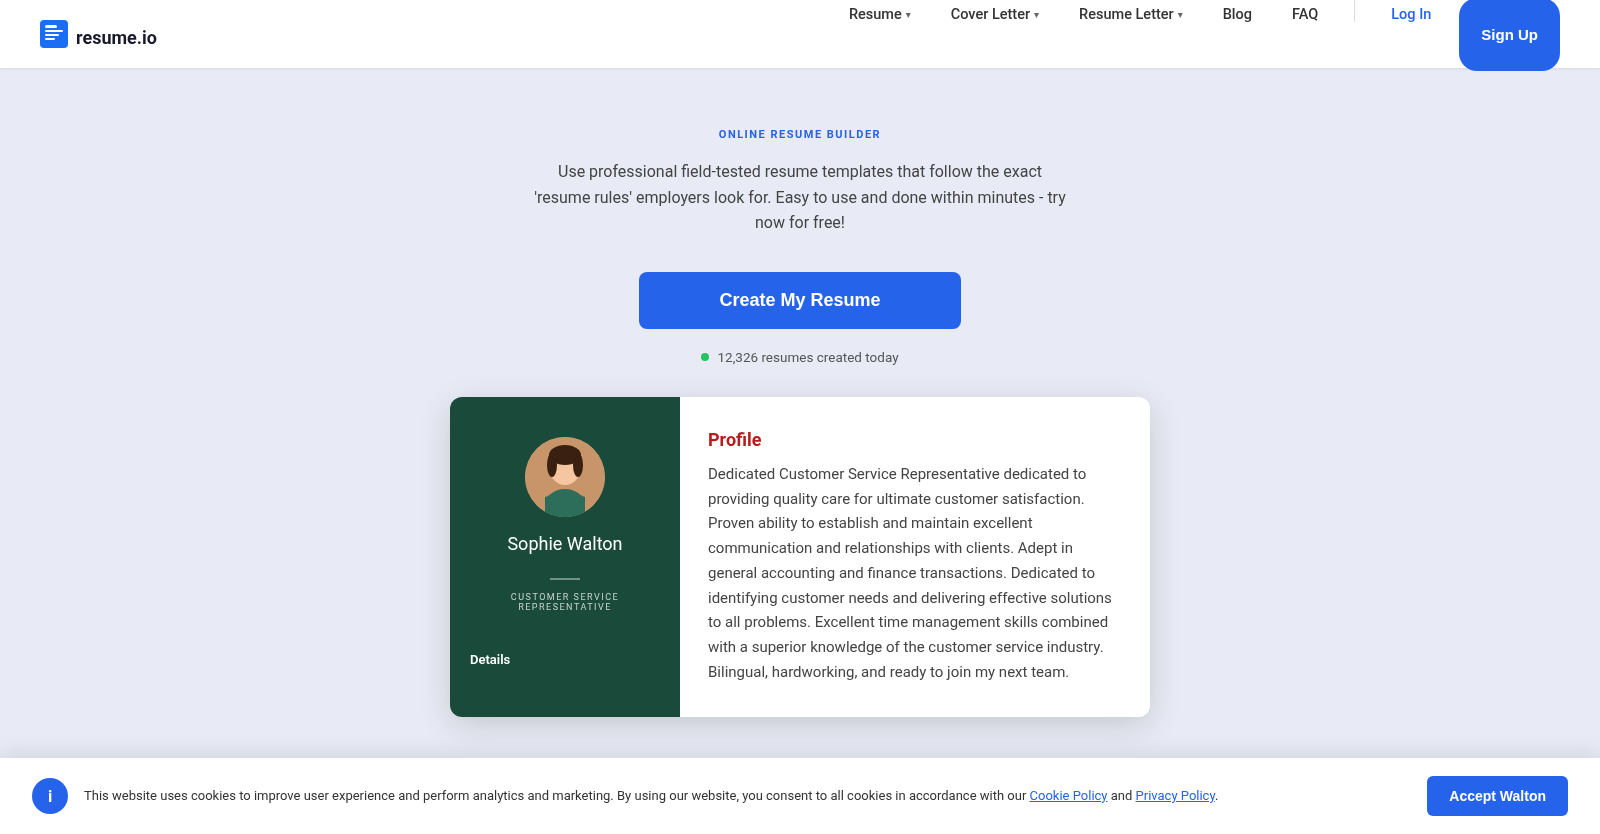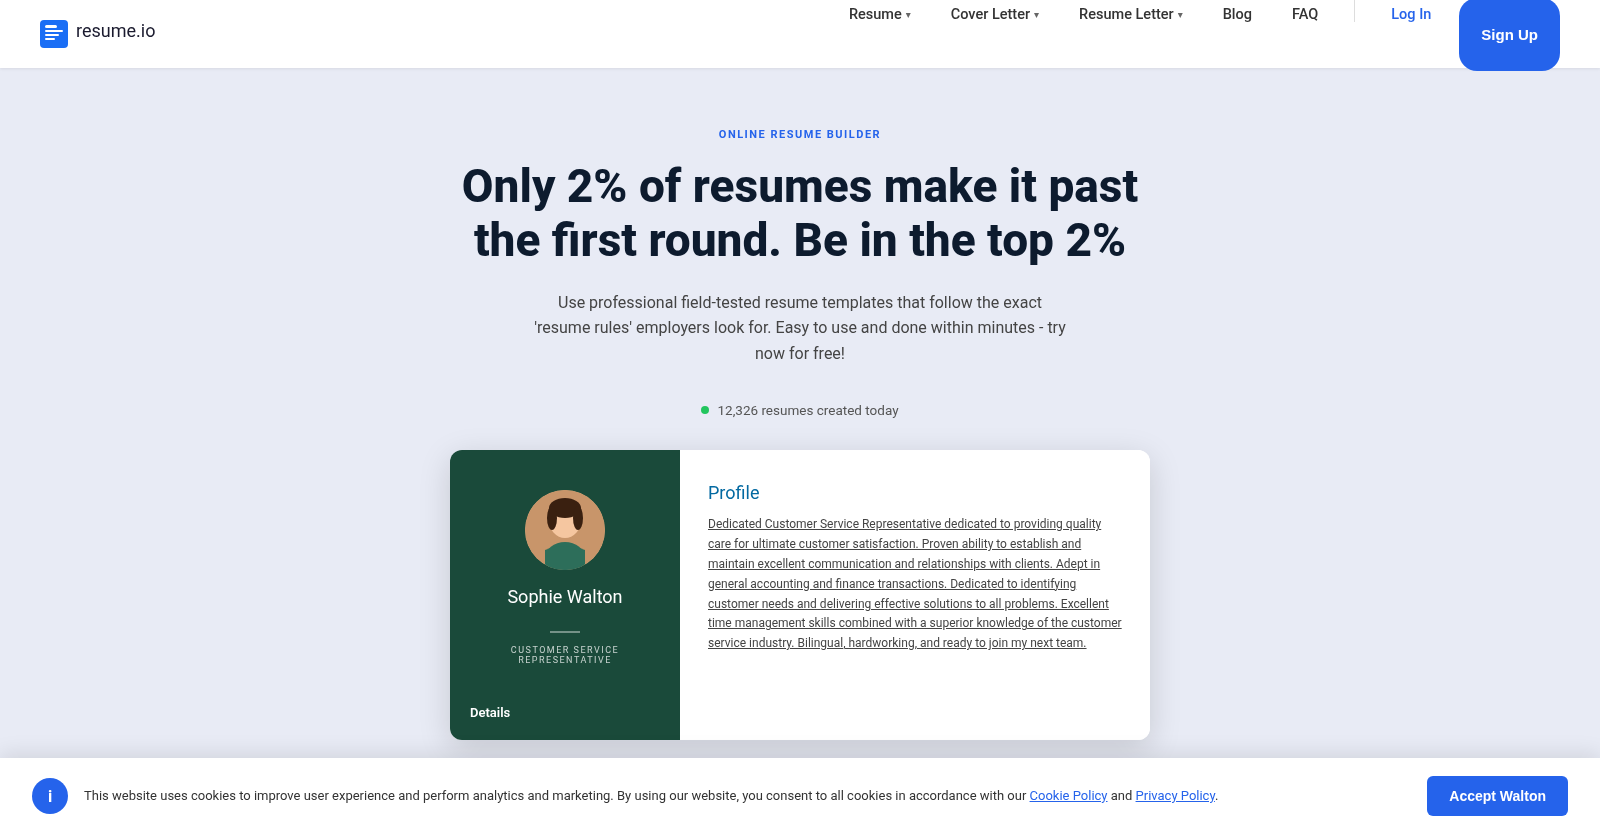--- a/index.html
+++ b/index.html
@@ -12,24 +12,24 @@
       display: flex;
       align-items: center;
       justify-content: space-between;
       padding: 0 40px;
       box-shadow: 0 1px 3px rgba(0,0,0,0.08);
       position: relative;
       z-index: 10;
     }
     .logo {
       display: flex;
-      align-items: flex-start;
+      align-items: flex-end;
       gap: 8px;
       font-size: 18px;
-      font-weight: 400;
+      font-weight: 700;
       color: #1a1a2e;
       text-decoration: none;
     }
     .logo-icon {
       width: 28px;
       height: 28px;
     }
     .nav {
       display: flex;
       align-items: flex-start;
@@ -195,29 +195,28 @@
       align-self: flex-start;
       margin-top: 10px;
     }
     .resume-right {
       flex: 1;
       padding: 32px 28px;
       background: #fff;
     }
     .profile-heading {
       font-size: 18px;
-      font-weight: 400;
-      color: #0369a1;
+      font-weight: 700;
+      color: #b91c1c;
       margin-bottom: 12px;
     }
     .profile-text {
-      font-size: 12px;
+      font-size: 15px;
       color: #444;
       line-height: 1.65;
-      text-decoration: underline;
     }
 
     
     .cookie-banner {
       position: fixed;
       bottom: 0;
       left: 0;
       right: 0;
       background: #fff;
       display: flex;
@@ -305,22 +304,22 @@
       <span>FAQ</span>
     </div>
     <div class="nav-divider"></div>
     <div class="nav-login">Log In</div>
     <button class="nav-signup">Sign Up</button>
   </nav>
 </header>
 
 <main class="hero">
   <p class="hero-eyebrow">ONLINE RESUME BUILDER</p>
-  <h1 class="hero-title">Only 2% of resumes make it past the first round. Be in the top 2%</h1>
   <p class="hero-subtitle">Use professional field-tested resume templates that follow the exact 'resume rules' employers look for. Easy to use and done within minutes - try now for free!</p>
+  <button class="cta-button">Create My Resume</button>
   <div class="resume-count">
     <div class="green-dot"></div>
     <span>12,326 resumes created today</span>
   </div>
 
   <div class="resume-preview">
     <div class="resume-left">
       <div class="avatar-circle">
         <svg viewBox="0 0 80 80" xmlns="http://www.w3.org/2000/svg" class="person-svg">
           <circle cx="40" cy="40" r="40" fill="#c8956a"></circle>

